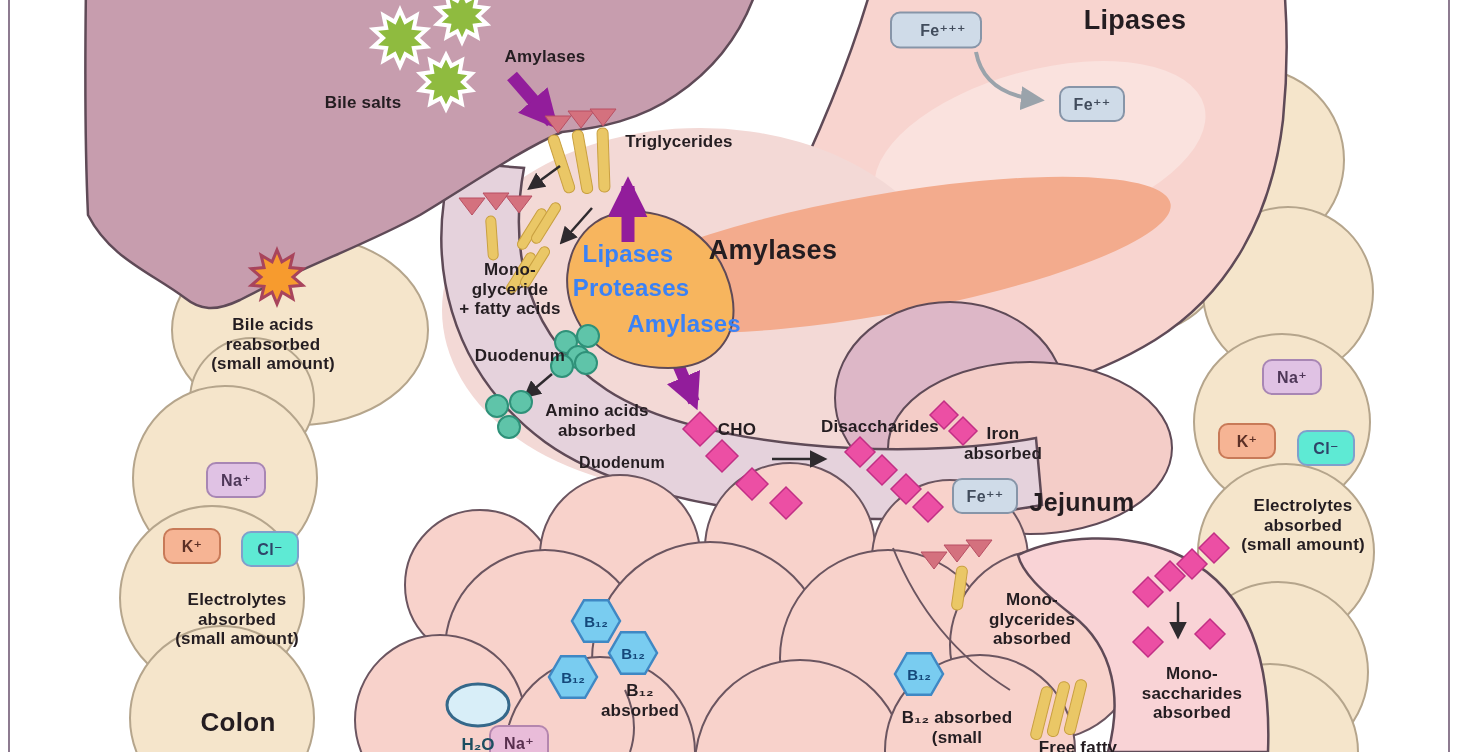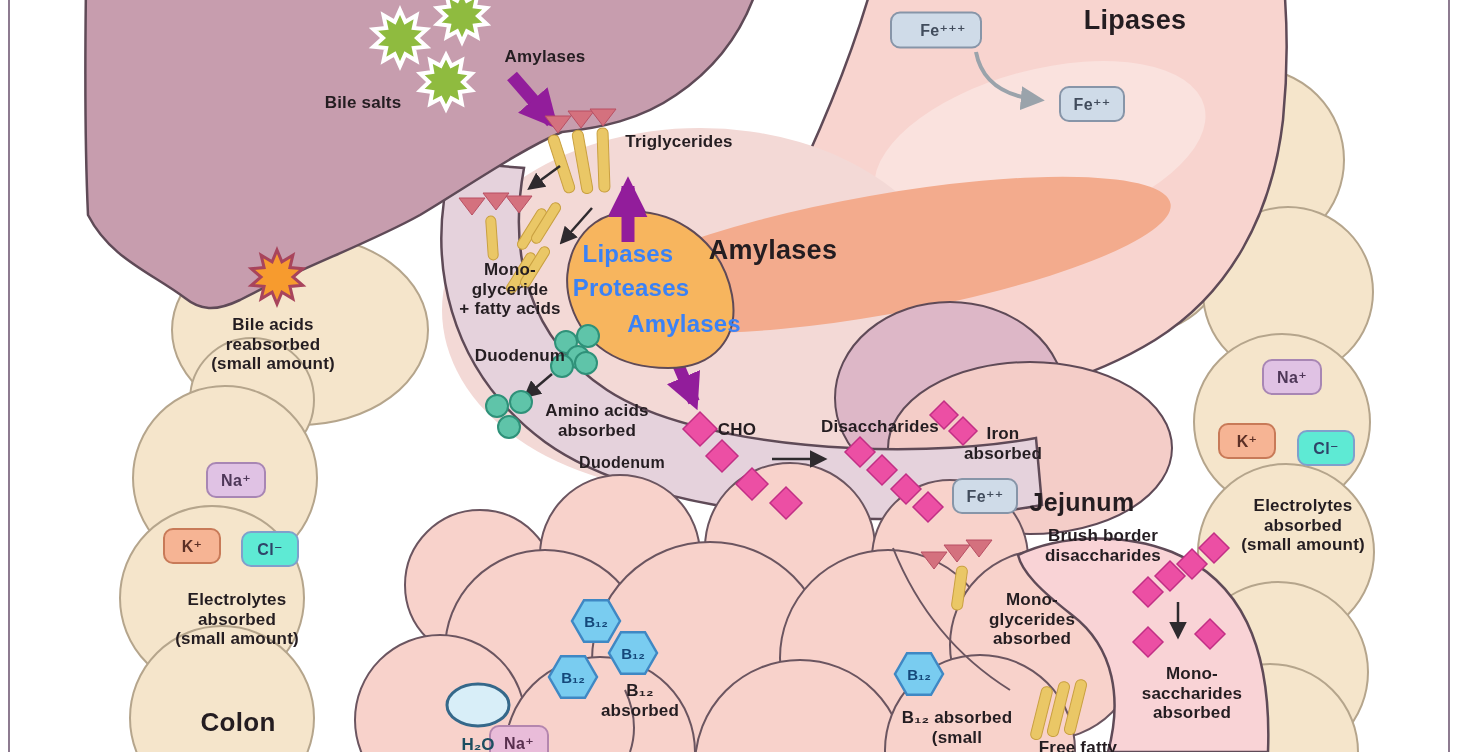--- a/index.html
+++ b/index.html
@@ -245,22 +245,20 @@
   <div class="lbl enz" style="left:628px;top:254px;">Lipases</div>
   <div class="lbl enz" style="left:631px;top:288px;">Proteases</div>
   <div class="lbl enz" style="left:684px;top:324px;">Amylases</div>
 
   <div class="lbl sub" style="left:520px;top:356px;">Duodenum</div>
   <div class="lbl sub" style="left:597px;top:421px;">Amino acids
 absorbed</div>
 
   <div class="lbl sub" style="left:737px;top:430px;">CHO</div>
   <div class="lbl sub" style="left:880px;top:427px;">Disaccharides</div>
-  <div class="lbl sub" style="left:1103px;top:546px;">Brush border
-disaccharides</div>
   <div class="lbl sub" style="left:1192px;top:694px;">Mono-
 saccharides
 absorbed</div>
 
   <div class="lbl sub" style="left:1003px;top:444px;">Iron
 absorbed</div>
 
   <div class="lbl sub" style="left:640px;top:701px;">B₁₂
 absorbed</div>
   <div class="lbl sub" style="left:957px;top:728px;">B₁₂ absorbed

